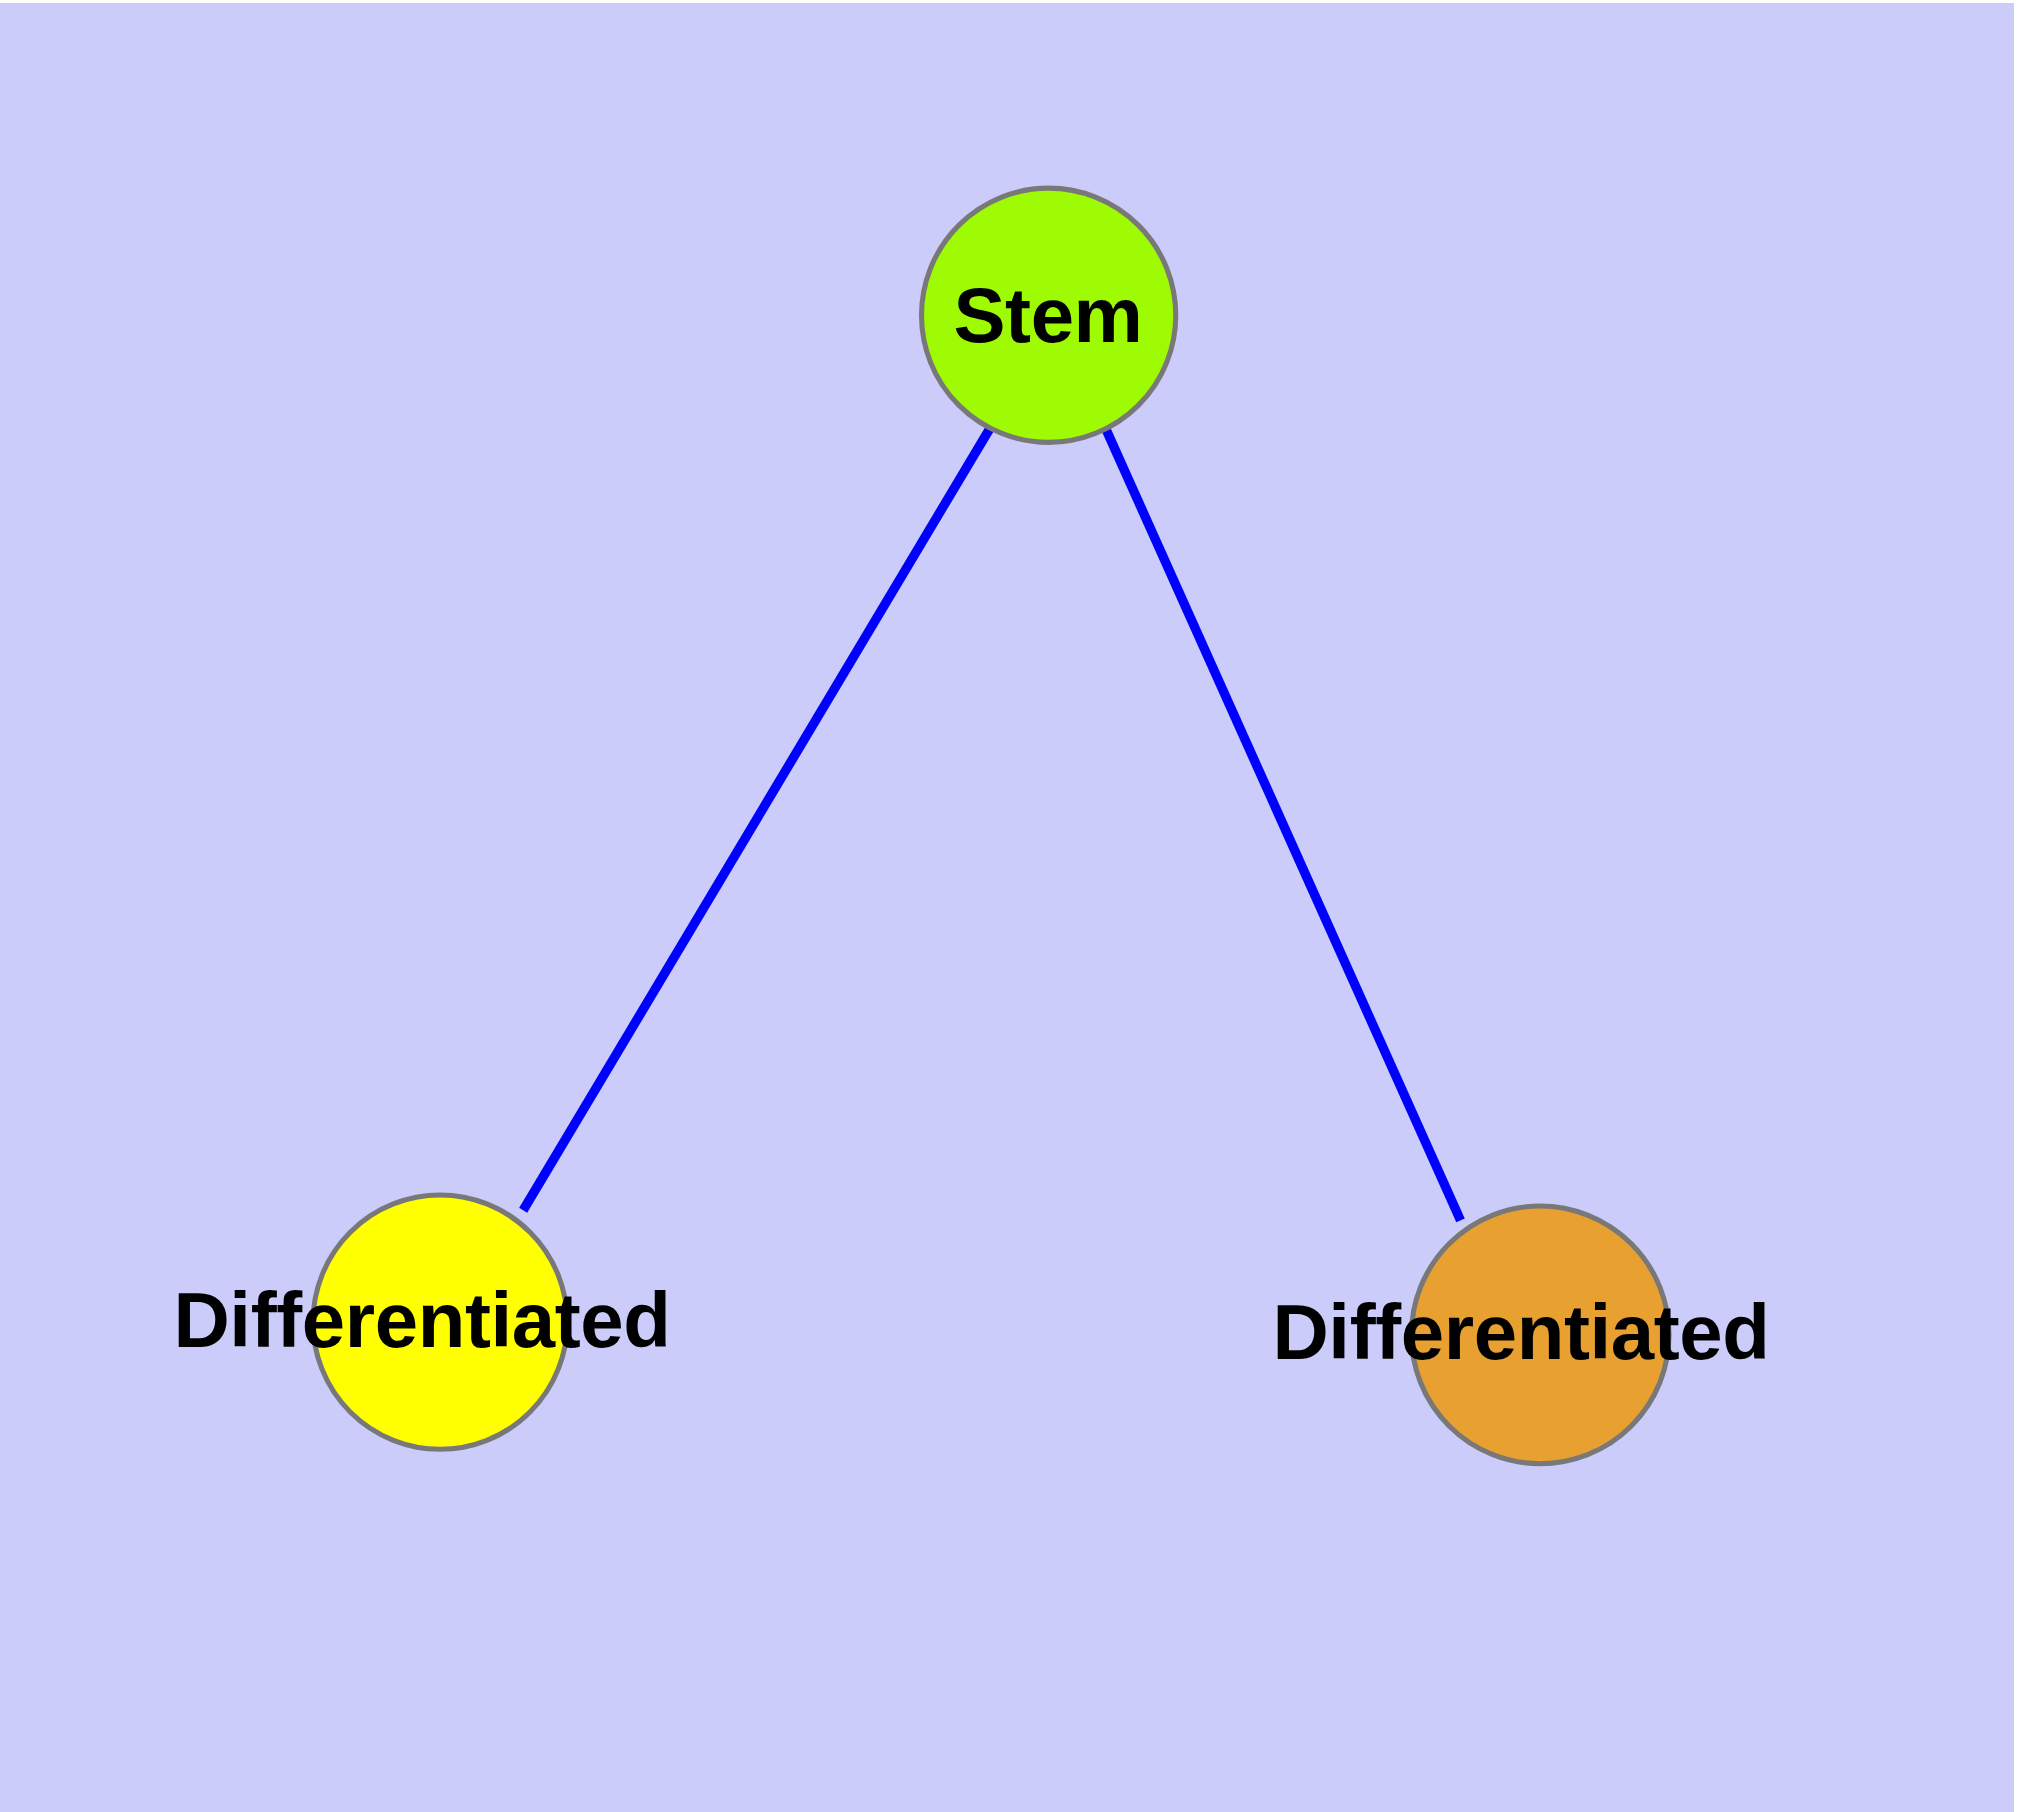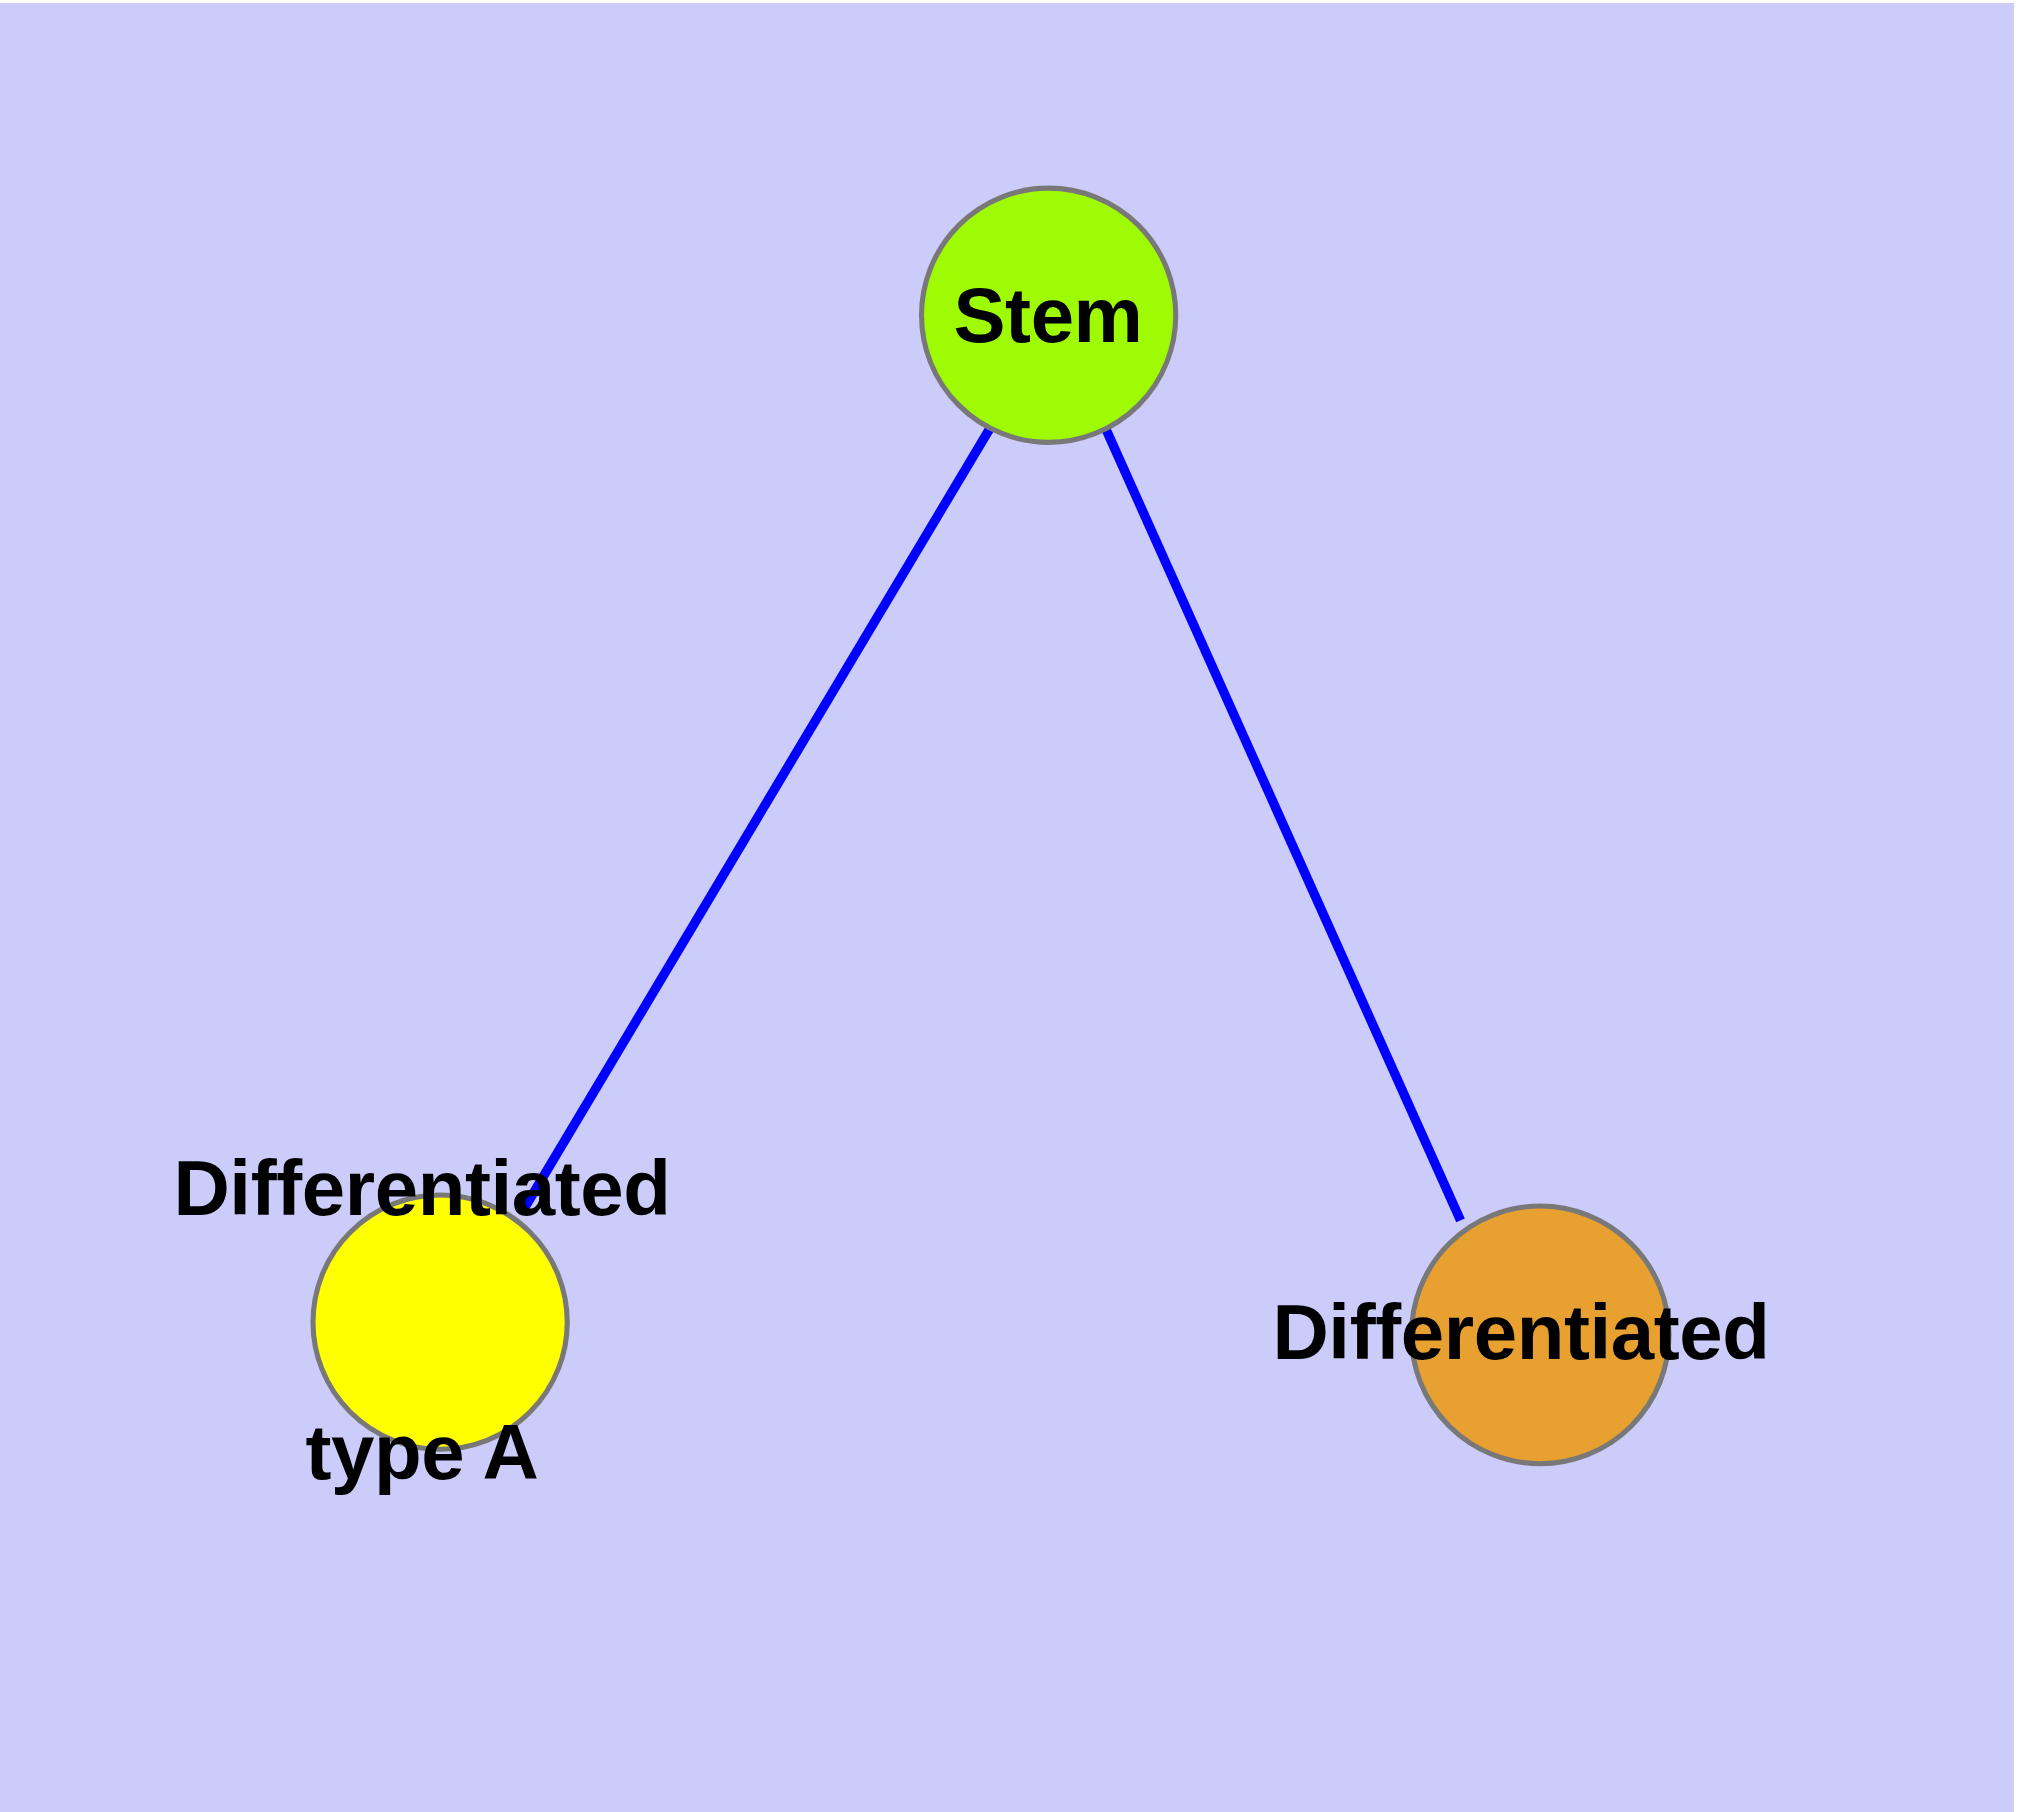--- a/index.html
+++ b/index.html
@@ -70,21 +70,20 @@
       <circle class="node-circle" cx="1817" cy="1575" r="152" fill="#e8a030" stroke="#787878"></circle>
     </g>
   </svg>
 
   <div class="node-label" style="left: 1048px; top: 315px;">
     <div>Stem</div>
   </div>
 
   <div class="node-label" style="left: 422px; top: 1320px;">
     <div>Differentiated</div>
-    <div>type A</div>
   </div>
 
   <div class="node-label" style="left: 1521px; top: 1332px;">
     <div>Differentiated</div>
   </div>
 
 </div>
 
 
 </body></html>

